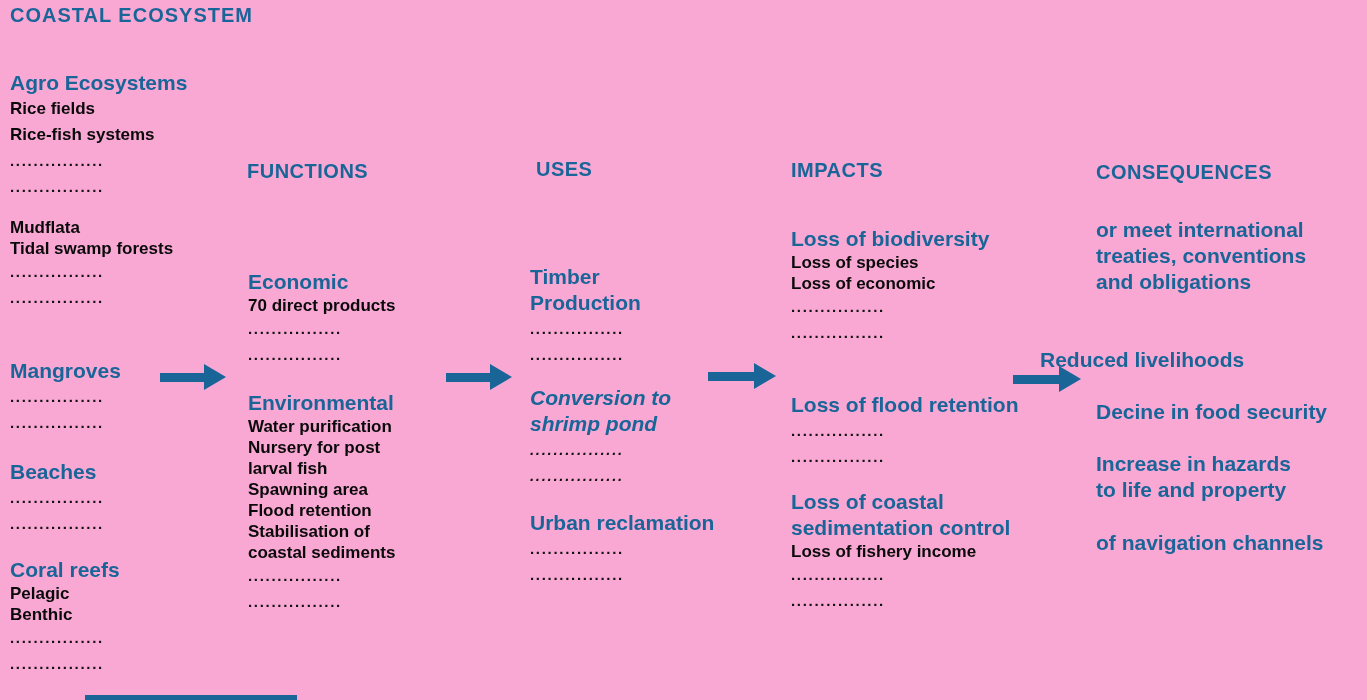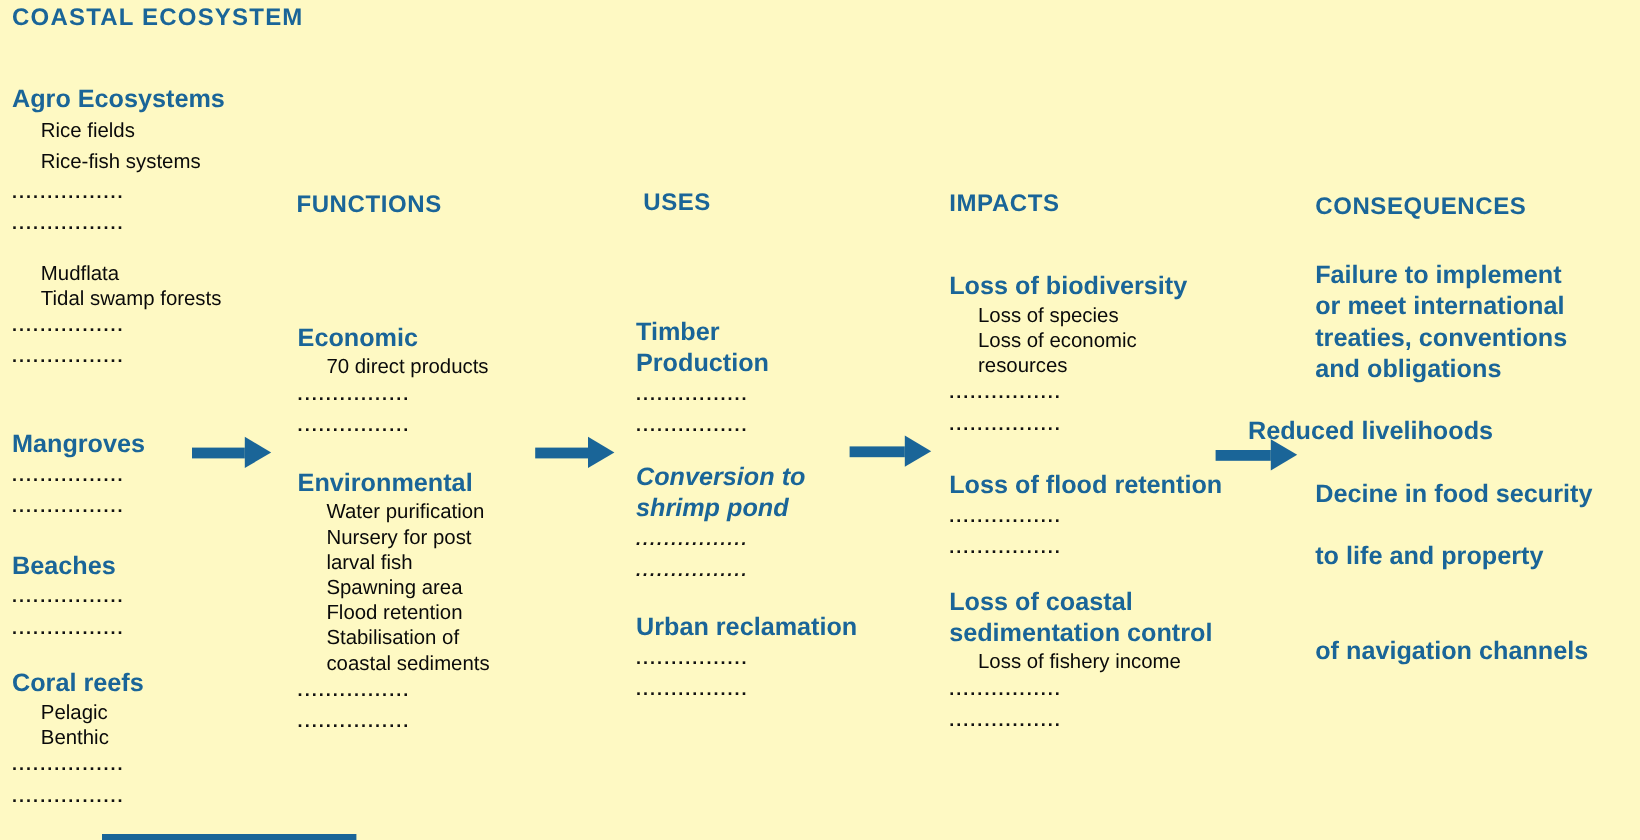--- a/index.html
+++ b/index.html
@@ -2,21 +2,21 @@
 <html style="--blue: #1a6598;"><head>
 <meta charset="utf-8">
 <style>
   * { margin: 0; padding: 0; box-sizing: border-box; }
   html, body { background: #ffffff; }
   body { font-family: "Liberation Sans", sans-serif; }
   #canvas {
     position: relative;
     width: 1367px;
     height: 700px;
-    background: #fef9c3;
+    background: #f9a8d4;
     overflow: hidden;
   }
   .page-title {
     position: absolute;
     font-size: 20px;
     font-weight: bold;
     letter-spacing: 1px;
     color: var(--blue);
     white-space: nowrap;
   }
@@ -30,24 +30,23 @@
   }
   .block { position: absolute; white-space: nowrap; }
   .head-line {
     font-size: 21px;
     font-weight: bold;
     color: var(--blue);
     line-height: 26px;
   }
   .item-line {
     font-size: 17px;
-    font-weight: normal;
+    font-weight: bold;
     color: #0a0a0a;
     line-height: 21px;
-    margin-left: 24px;
   }
   .dots-line {
     font-size: 15px;
     font-weight: 900;
     color: #111111;
     line-height: 26px;
     letter-spacing: 1.7px;
   }
   .arrow { position: absolute; display: flex; align-items: center; }
   .arrow .shaft { height: 9px; background: var(--blue); }
@@ -130,49 +129,48 @@
     </div>
     <div class="block" style="left: 530px; top: 510px;">
       <div class="head-line">Urban reclamation</div>
       <div class="dots-line">................</div>
       <div class="dots-line">................</div>
     </div>
     <div class="block" style="left: 791px; top: 226px;">
       <div class="head-line">Loss of biodiversity</div>
       <div class="item-line">Loss of species</div>
       <div class="item-line">Loss of economic</div>
-      <div class="item-line">resources</div>
       <div class="dots-line">................</div>
       <div class="dots-line">................</div>
     </div>
     <div class="block" style="left: 791px; top: 392px;">
       <div class="head-line">Loss of flood retention</div>
       <div class="dots-line">................</div>
       <div class="dots-line">................</div>
     </div>
     <div class="block" style="left: 791px; top: 489px;">
       <div class="head-line">Loss of coastal</div>
       <div class="head-line">sedimentation control</div>
       <div class="item-line">Loss of fishery income</div>
       <div class="dots-line">................</div>
       <div class="dots-line">................</div>
     </div>
     <div class="block" style="left: 1096px; top: 217px;">
-      <div class="head-line">Failure to implement</div>
       <div class="head-line">or meet international</div>
       <div class="head-line">treaties, conventions</div>
       <div class="head-line">and obligations</div>
     </div>
     <div class="block" style="left: 1040px; top: 347px;">
       <div class="head-line">Reduced livelihoods</div>
     </div>
     <div class="block" style="left: 1096px; top: 399px;">
       <div class="head-line">Decine in food security</div>
     </div>
     <div class="block" style="left: 1096px; top: 451px;">
+      <div class="head-line">Increase in hazards</div>
       <div class="head-line">to life and property</div>
     </div>
     <div class="block" style="left: 1096px; top: 530px;">
       <div class="head-line">of navigation channels</div>
     </div>
     <div class="arrow" style="left: 160px; top: 364px; width: 66px;">
       <div class="shaft" style="width: 44px;"></div>
       <div class="head"></div>
     </div>
     <div class="arrow" style="left: 446px; top: 364px; width: 66px;">

